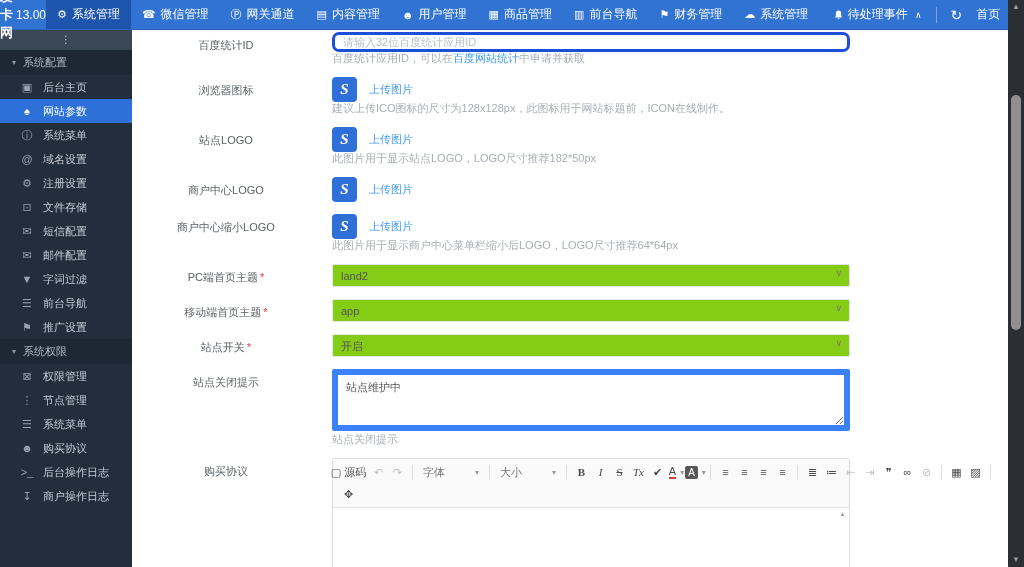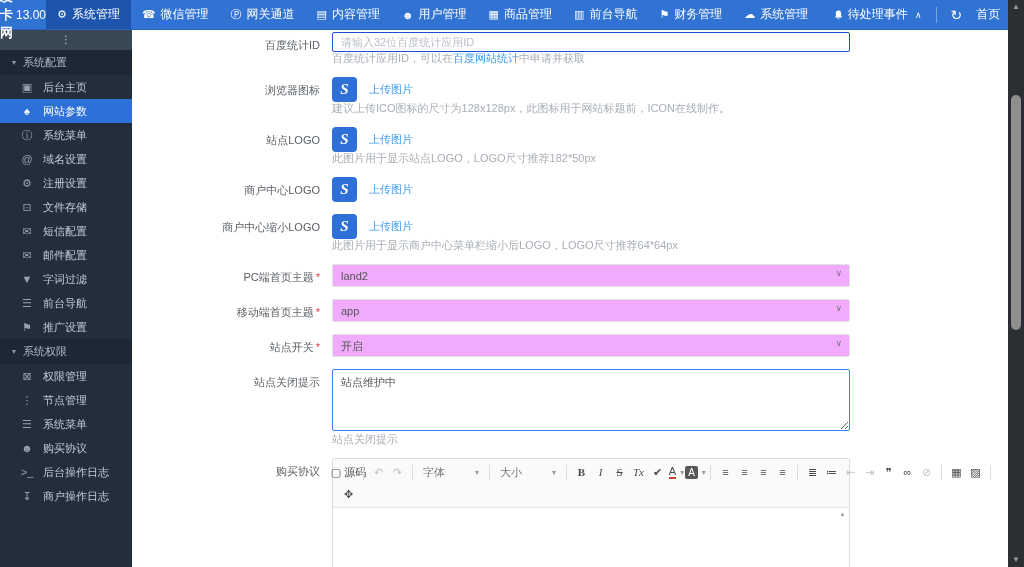--- a/index.html
+++ b/index.html
@@ -29,36 +29,36 @@
   .sb-dots{height:20px;background:#3a4856;color:#cfd6dd;text-align:center;line-height:20px;font-size:10px;cursor:pointer}
   .sb-section{height:25px;display:flex;align-items:center;padding-left:12px;color:#aeb9c4;background:#1e2834;cursor:pointer}
   .sb-section .ic{font-size:8px;margin-right:7px;color:#8d98a4}
   .sb-item{height:24px;display:flex;align-items:center;padding-left:20px;color:#c3cbd4;cursor:pointer}
   .sb-item .ic{width:14px;margin-right:9px;color:#97a2ae;font-size:11px;text-align:center}
   .sb-item.active{background:#2d70d8;color:#fff}
   .sb-item.active .ic{color:#fff}
   
   .content{position:absolute;left:132px;top:30px;width:876px;height:537px;background:#fff;padding-top:2px;overflow:hidden}
   .row{display:flex;margin-bottom:12px}
-  .lbl{width:200px;text-align:right;padding:6px 12px 0 0;color:#5a6066;white-space:nowrap}
+  .lbl{width:200px;text-align:center;padding:6px 12px 0 0;color:#5a6066;white-space:nowrap}
   .req{color:#e03a3a;margin-left:2px}
   .ctl{width:518px}
   .help{color:#a8aeb5;margin-top:0;line-height:13px}
   .help a{color:#3f9bef;text-decoration:none;cursor:pointer}
-  input.txt{width:100%;height:20px;border:1px solid #1d4ed8;border-radius:2px;padding:0 8px;font-size:11px;color:#555;outline:none}
+  input.txt{width:100%;height:20px;border:3px solid #1d4ed8;border-radius:7px;padding:0 8px;font-size:11px;color:#555;outline:none}
   input.txt::placeholder{color:#b9bfc6}
   .upload{display:flex;align-items:center}
   .up-logo{width:25px;height:25px;background:#2f6fd8;border-radius:4px;display:flex;align-items:center;justify-content:center;
     color:#fff;font-size:15px;font-weight:bold;font-style:italic;font-family:"Liberation Serif",serif;cursor:pointer}
   .up-link{color:#3f9bef;margin-left:12px;cursor:pointer}
   .sel-wrap{position:relative;width:100%}
-  select.sel{width:100%;height:23px;border:1px solid #e3e3e3;border-radius:2px;background:#f0abfc;color:#555;
+  select.sel{width:100%;height:23px;border:1px solid #e3e3e3;border-radius:2px;background:#84cc16;color:#555;
     font-size:11px;padding:0 8px;appearance:none;-webkit-appearance:none;outline:none}
   .sel-caret{position:absolute;right:8px;top:4px;color:#777;font-size:9px;pointer-events:none}
-  textarea.ta{width:100%;height:62px;border:1px solid #3b82f6;border-radius:2px;padding:5px 8px;font-size:11px;
+  textarea.ta{width:100%;height:62px;border:6px solid #3b82f6;border-radius:2px;padding:5px 8px;font-size:11px;
     color:#555;font-family:"Liberation Sans",sans-serif;resize:both;outline:none}
   
   .editor{border:1px solid #ddd;border-radius:2px;width:100%}
   .ed-toolbar{background:#fafafa;padding:3px 6px;border-bottom:1px solid #e5e5e5}
   .ed-line{display:flex;align-items:center;flex-wrap:nowrap;height:20px}
   .ed-line+.ed-line{margin-top:2px}
   .tbtn{display:inline-flex;align-items:center;justify-content:center;min-width:17px;height:17px;margin:0 1px;
     color:#4a4a4a;font-size:11px;cursor:pointer;border-radius:2px;white-space:nowrap;padding:0 2px}
   .tbtn.dis{color:#c2c2c2;cursor:default}
   .tbtn.wide{min-width:64px;justify-content:space-between;color:#777;padding:0 4px}

